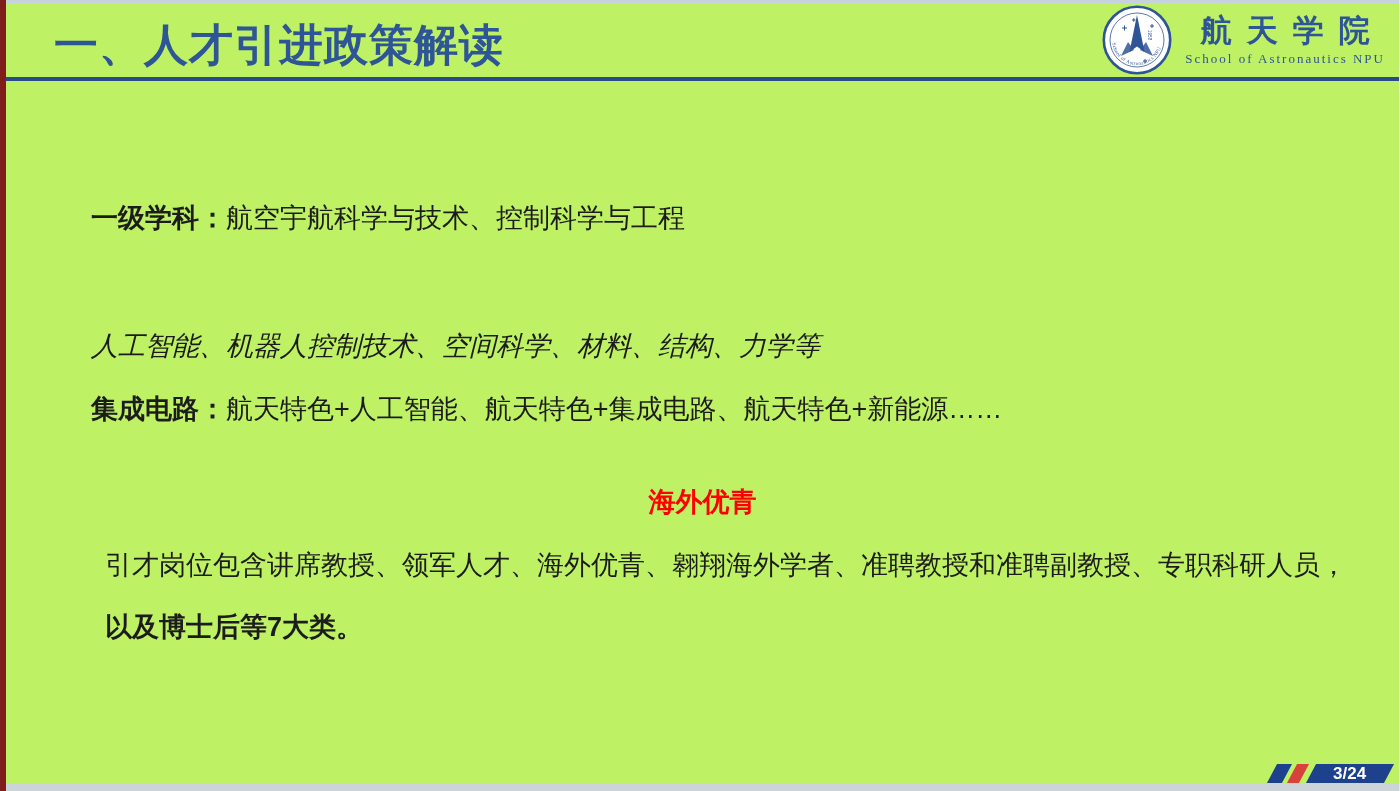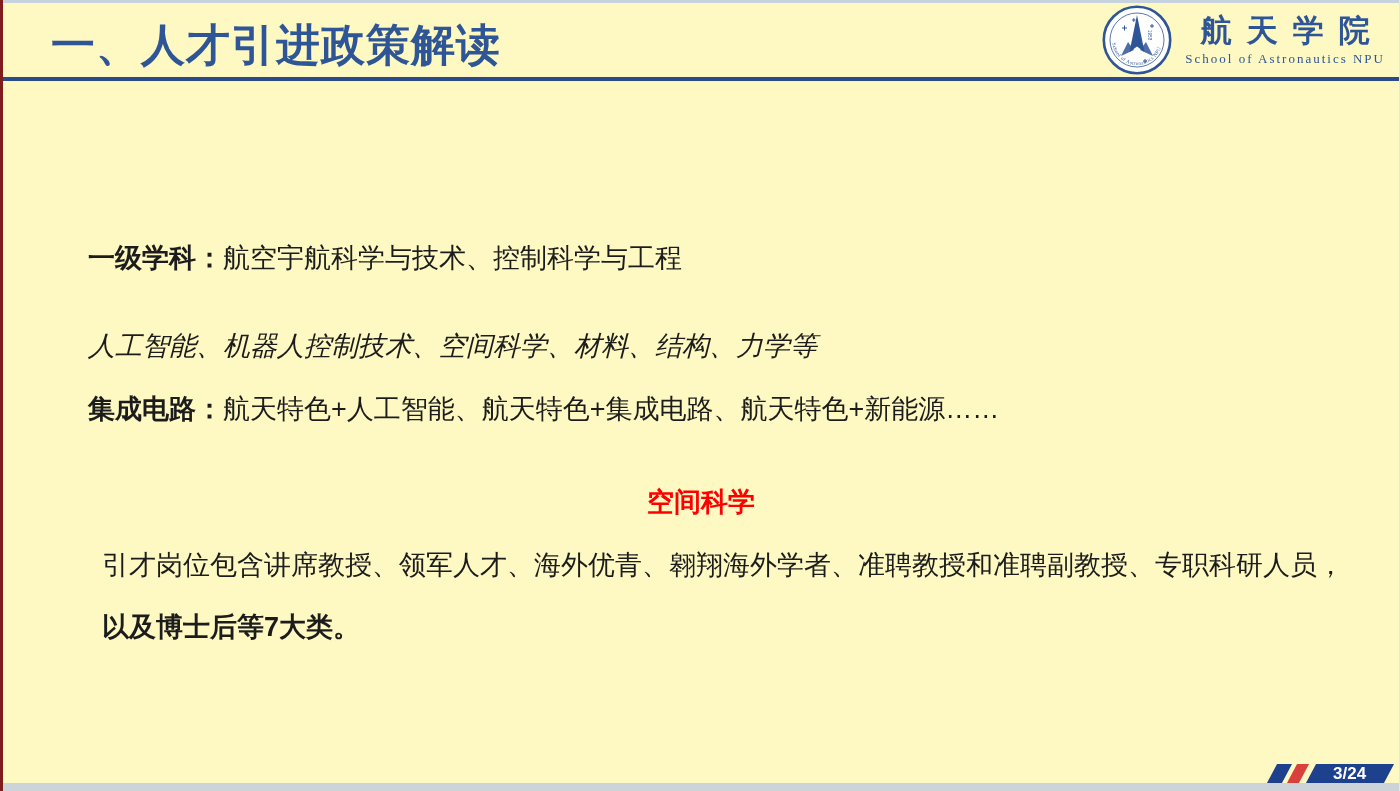--- a/index.html
+++ b/index.html
@@ -1,19 +1,19 @@
 <!DOCTYPE html>
 <html><head>
 <meta charset="utf-8">
 <style>
   html,body{margin:0;padding:0;background:#ffffff;}
   .slide{
-    position:relative;width:1400px;height:791px;background:#fef9c3;overflow:hidden;
+    position:relative;width:1400px;height:791px;background:#bef264;overflow:hidden;
     font-family:"Liberation Sans","DejaVu Sans",sans-serif;box-sizing:border-box;
-    border-left:3px solid #7f1d1d;border-right:1px solid #e2e7ec;
+    border-left:6px solid #7f1d1d;border-right:1px solid #e2e7ec;
   }
   .top-line{position:absolute;top:0;left:0;right:0;height:3px;background:#c6d2de;}
   .slide-title{
     position:absolute;left:48px;top:20px;font-size:44px;font-weight:900;
     color:#2e5596;letter-spacing:1px;white-space:nowrap;line-height:1.15;
   }
   .title-rule{position:absolute;top:77px;left:0;width:100%;height:4px;background:#2a4a8c;}
   .logo-block{position:absolute;top:4px;right:14px;display:flex;align-items:center;gap:12px;}
   .logo-emblem{width:72px;height:72px;display:block;}
   .logo-text{display:flex;flex-direction:column;align-items:center;}
@@ -73,34 +73,34 @@
       <path d="M21 24 h5 M23.5 21.5 v5 M49 22 h4 M51 20 v4 M31 16 h3.6 M32.8 14.2 v3.6 M42 57 h4 M44 55 v4" stroke="#2e5596" stroke-width="1"></path>
       <text x="46.5" y="26" font-size="4.6" fill="#2e5596" transform="rotate(90 46.5 26)" font-family="Liberation Sans, DejaVu Sans, sans-serif">1958</text>
     </svg>
     <div class="logo-text">
       <div class="logo-cn">航天学院</div>
       <div class="logo-en">School of Astronautics NPU</div>
     </div>
   </div>
 
 
-  <div class="body-line" style="top:201px;left:85px;margin-top:40px;">
+  <div class="body-line" style="top:201px;left:85px;">
     <span class="lbl">一级学科：</span><span>航空宇航科学与技术、控制科学与工程</span>
   </div>
 
 
   <div class="body-line" style="top:329px;left:85px;font-style:italic;">
     <span>人工智能、机器人控制技术、空间科学、材料、结构、力学等</span>
   </div>
 
   <div class="body-line" style="top:392px;left:85px;">
     <span class="lbl">集成电路：</span><span>航天特色+人工智能、航天特色+集成电路、航天特色+新能源……</span>
   </div>
 
-  <div class="red-heading" style="top:485px;">空间科学</div>
+  <div class="red-heading" style="top:485px;">海外优青</div>
 
   <div class="body-line" style="top:548px;left:99px;text-align:right;">
     <span>引才岗位包含讲席教授、领军人才、海外优青、翱翔海外学者、准聘教授和准聘副教授、专职科研人员，</span>
   </div>
 
   <div class="body-line" style="top:610px;left:99px;font-weight:bold;">
     <span>以及博士后等7大类。</span>
   </div>
 
   <div class="page-tag">

